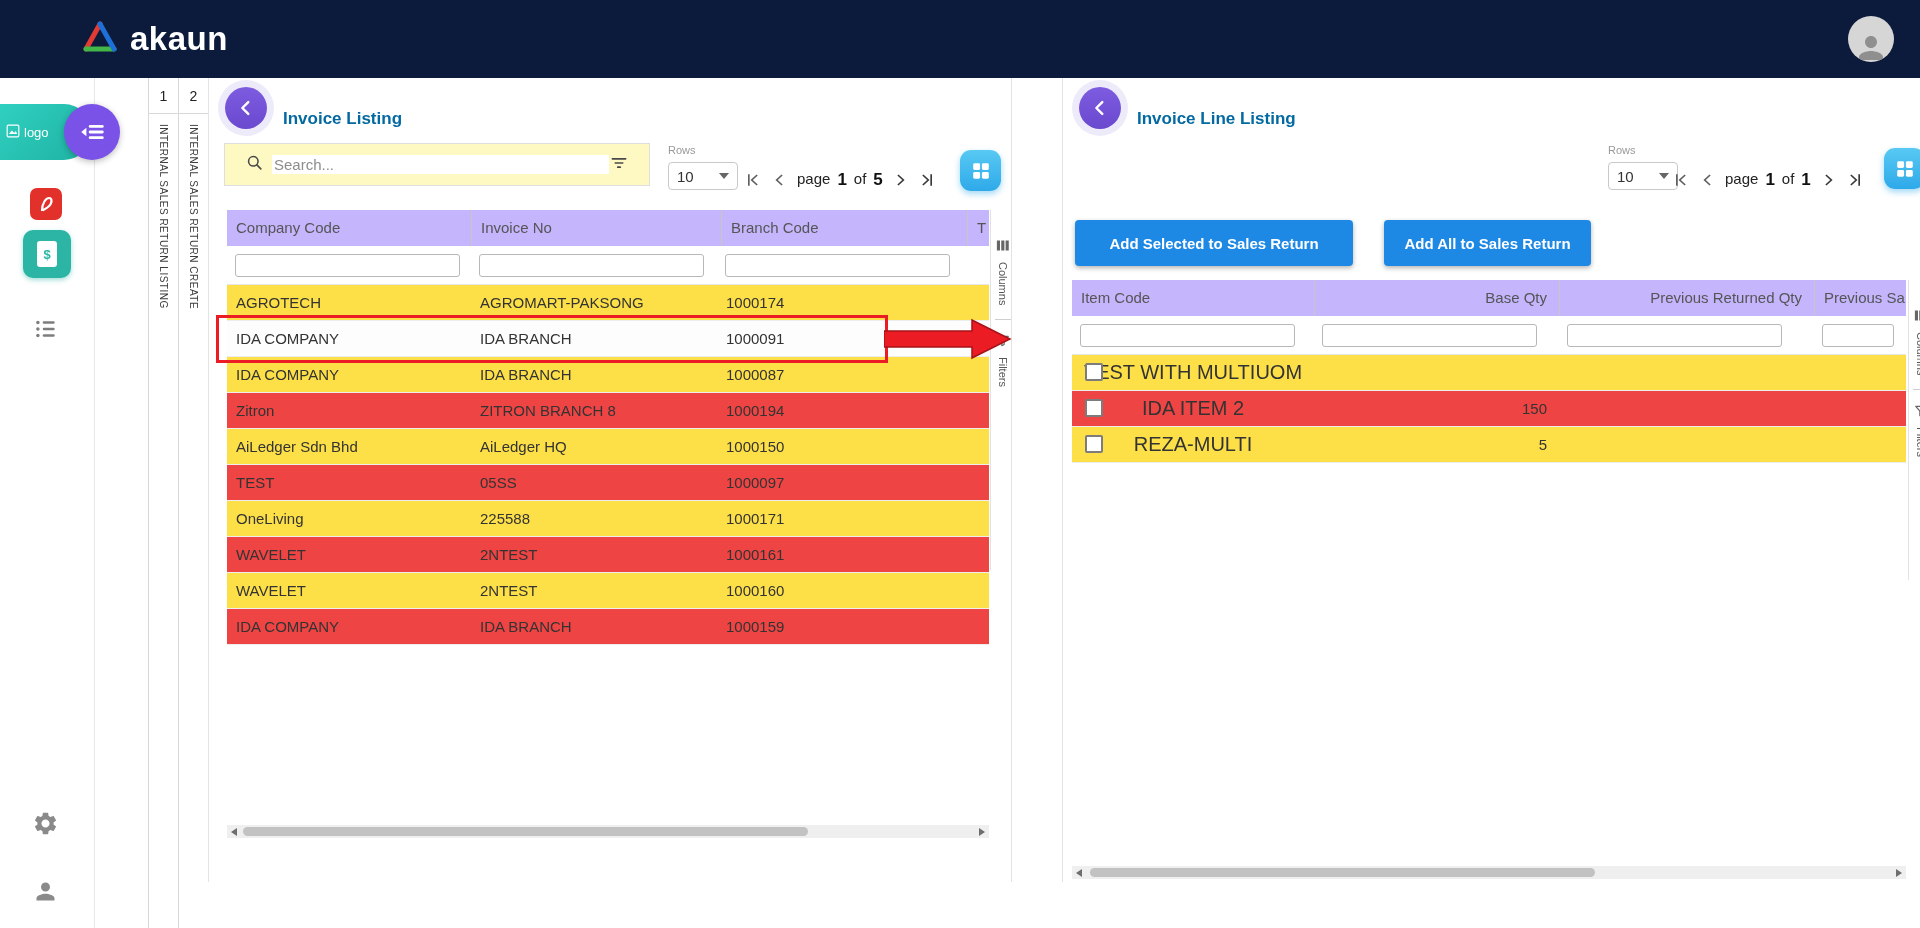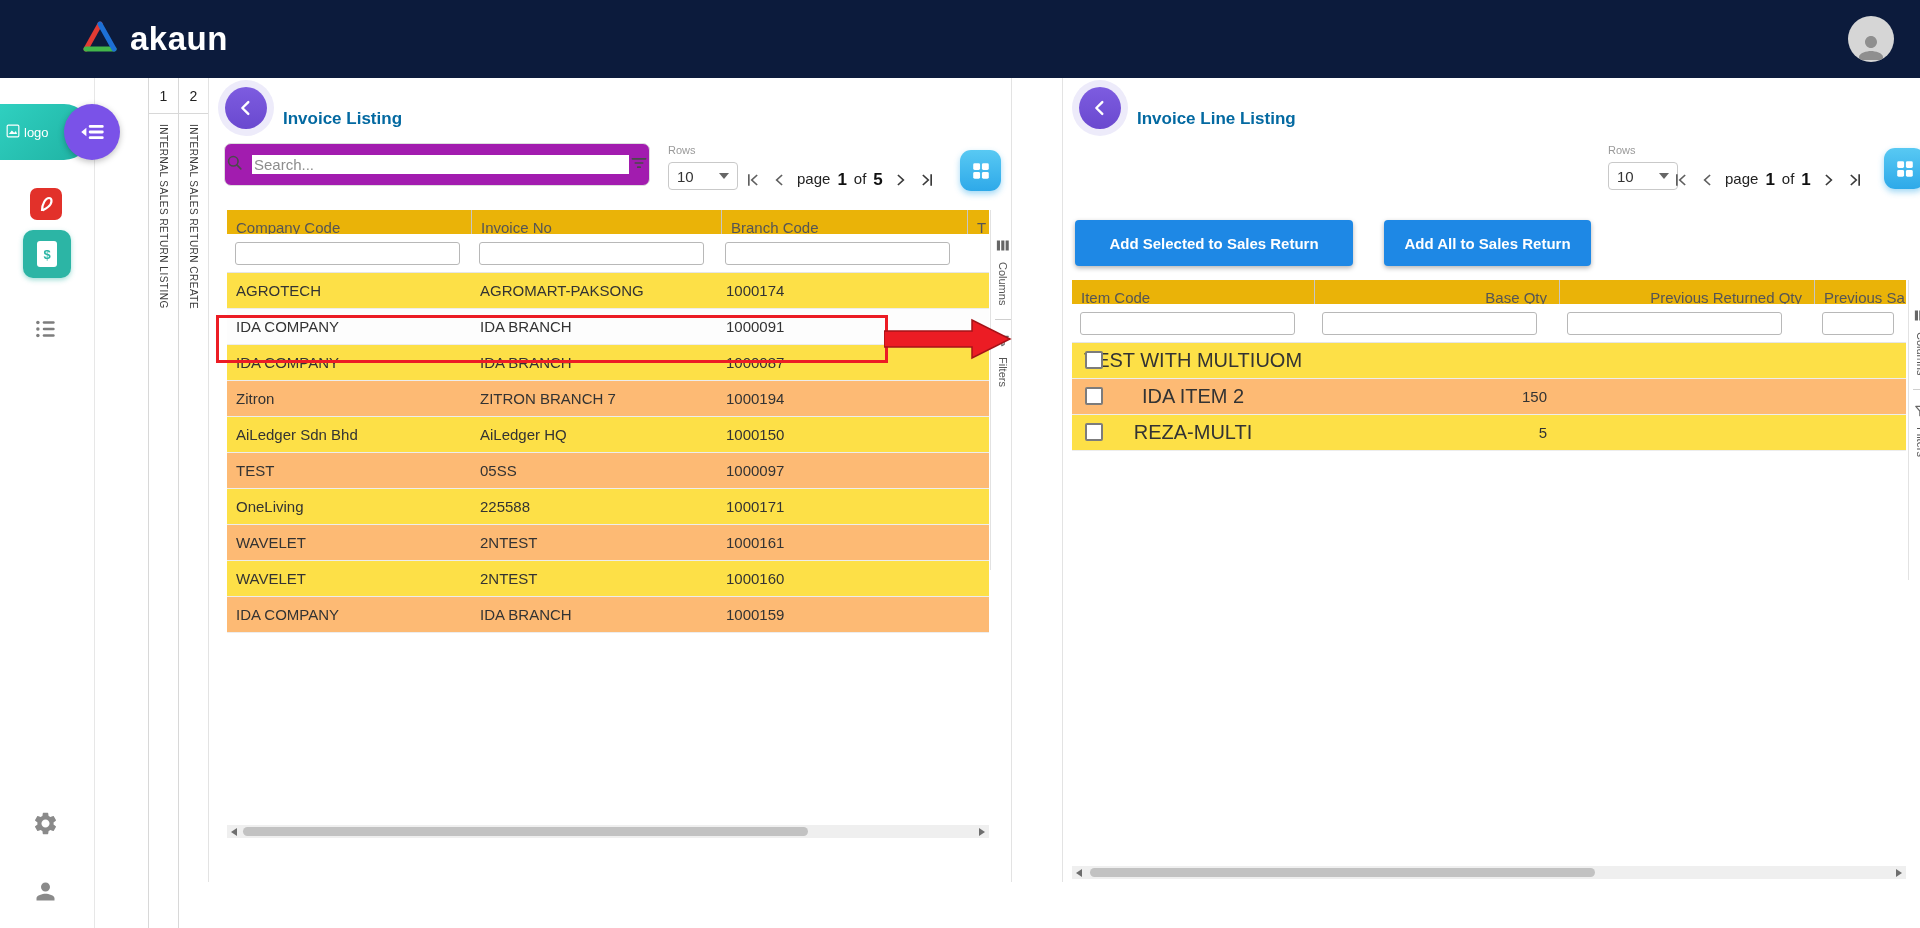--- a/index.html
+++ b/index.html
@@ -46,21 +46,21 @@
          border-left:1px solid #e3e3e3;border-right:1px solid #e3e3e3;}
   .panel-left{left:208px;width:804px;}
   .panel-right{left:1062px;width:874px;}
 
   .back-btn{position:absolute;left:16px;top:9px;width:42px;height:42px;border-radius:50%;
             background:linear-gradient(180deg,#7d5ce0,#6a49cf);box-shadow:0 0 0 7px #edebfa;
             display:flex;align-items:center;justify-content:center;cursor:pointer;}
   .panel-title{position:absolute;left:74px;top:20px;font-size:17px;font-weight:bold;color:#0369a1;}
 
   .searchbox{position:absolute;left:15px;top:65px;width:426px;height:43px;border:1px solid #dedede;
-             border-radius:7px;display:flex;align-items:center;box-sizing:border-box;padding:0 0;background:#a21caf;}
+             border-radius:0;display:flex;align-items:center;box-sizing:border-box;padding:0 20px;background:#fef9c3;}
   .searchbox input{flex:1;border:none;outline:none;font-size:15px;color:#333;margin-left:8px;font-family:inherit;min-width:0;}
   .searchbox input::placeholder{color:#8d8d8d;}
 
   .rows-label{position:absolute;font-size:11px;color:#9a9a9a;}
   .select{position:absolute;width:70px;height:28px;border:1px solid #c9c9c9;border-radius:4px;cursor:pointer;
           display:flex;align-items:center;justify-content:space-between;padding:0 8px;box-sizing:border-box;
           font-size:15px;color:#333;background:#fff;}
   .caret{width:0;height:0;border-left:5px solid transparent;border-right:5px solid transparent;border-top:6px solid #666;}
   .panel-left .rows-label{left:459px;top:66px;}
   .panel-left .select{left:459px;top:84px;}
@@ -83,34 +83,34 @@
   .btn-blue{position:absolute;top:142px;height:46px;background:#1e88e5;color:#fff;font-size:15px;font-weight:bold;
             border:none;border-radius:4px;box-shadow:0 2px 5px rgba(0,0,0,.3);cursor:pointer;
             display:flex;align-items:center;justify-content:center;font-family:inherit;}
   .btn-add-selected{left:12px;width:278px;}
   .btn-add-all{left:321px;width:207px;}
 
   
   .tbl{position:absolute;}
   .panel-left .tbl{left:18px;top:132px;width:762px;}
   .panel-right .tbl{left:9px;top:202px;width:834px;}
-  .thead{display:flex;height:24px;background:#eab308;}
+  .thead{display:flex;height:36px;background:#c4b5fd;}
   .th{box-sizing:border-box;padding-left:9px;line-height:36px;font-size:15px;color:#555;
       overflow:hidden;white-space:nowrap;cursor:pointer;}
   .th + .th{border-left:1px solid #c6c6c6;}
   .lc1{width:244px}.lc2{width:246px}.lc3{width:250px}.lc4{width:22px}
   .rc1{width:242px}.rc2{width:245px}.rc3{width:255px}.rc4{width:92px}
   .frow{display:flex;height:38px;align-items:center;border-bottom:1px solid #e6e6e6;background:#fff;}
   .fcell{box-sizing:border-box;padding-left:8px;}
   .f-input{height:23px;border:1px solid #b8b8b8;border-radius:3px;outline:none;width:225px;
            font-family:inherit;font-size:13px;padding:0 6px;box-sizing:border-box;}
   .panel-right .f-input{width:215px;}
   .panel-right .fcell.rc4 .f-input{width:72px;}
   .row{display:flex;height:35px;border-bottom:1px solid #ededed;background:#fde047;cursor:pointer;}
-  .row.odd{background:#fdba74;}
+  .row.odd{background:#ef4444;}
   .row.selected{background:#fdfdfd;}
   .cell{box-sizing:border-box;padding-left:9px;line-height:35px;font-size:15px;color:#333;
         white-space:nowrap;overflow:hidden;}
   .num{text-align:right;padding-right:12px;padding-left:0;}
   .item-cell{position:relative;text-align:center;padding-left:0;}
   .checkbox{position:absolute;left:13px;top:8px;width:18px;height:18px;border:2px solid #7c7c7c;
             border-radius:2px;background:#fff;box-sizing:border-box;cursor:pointer;}
   .item-text{font-size:20px;color:#333;}
 
   
@@ -313,21 +313,21 @@
         <div class="cell lc4"></div>
       </div>
       <div class="row">
         <div class="cell lc1">IDA COMPANY</div>
         <div class="cell lc2">IDA BRANCH</div>
         <div class="cell lc3">1000087</div>
         <div class="cell lc4"></div>
       </div>
       <div class="row odd">
         <div class="cell lc1">Zitron</div>
-        <div class="cell lc2">ZITRON BRANCH 7</div>
+        <div class="cell lc2">ZITRON BRANCH 8</div>
         <div class="cell lc3">1000194</div>
         <div class="cell lc4"></div>
       </div>
       <div class="row">
         <div class="cell lc1">AiLedger Sdn Bhd</div>
         <div class="cell lc2">AiLedger HQ</div>
         <div class="cell lc3">1000150</div>
         <div class="cell lc4"></div>
       </div>
       <div class="row odd">

